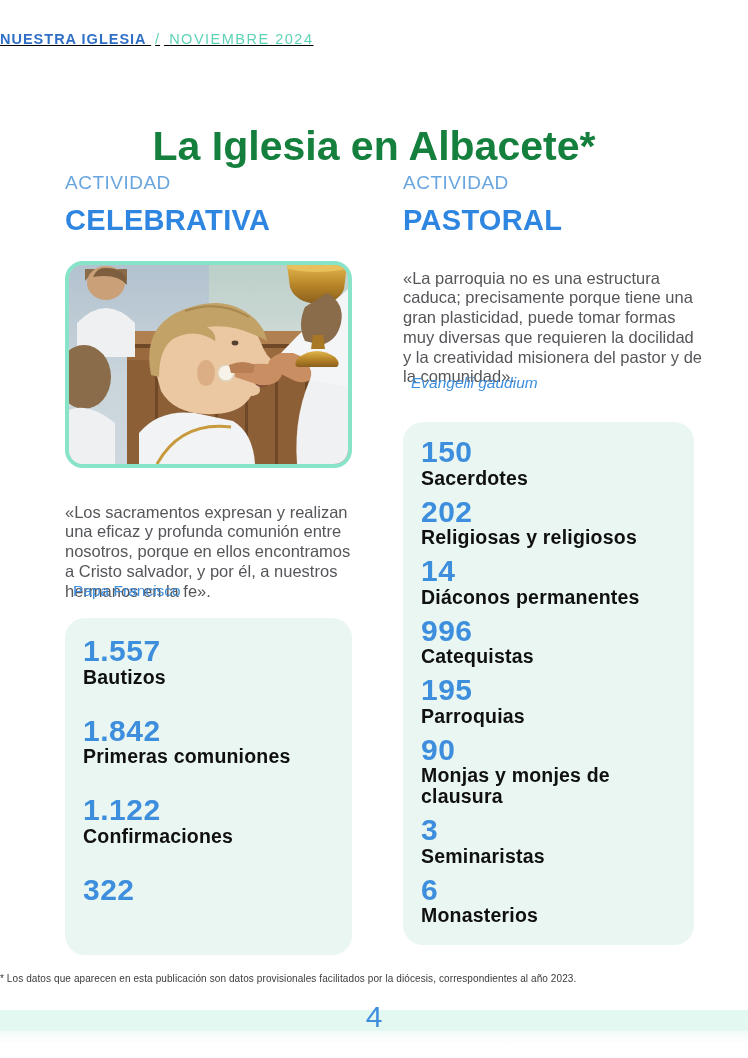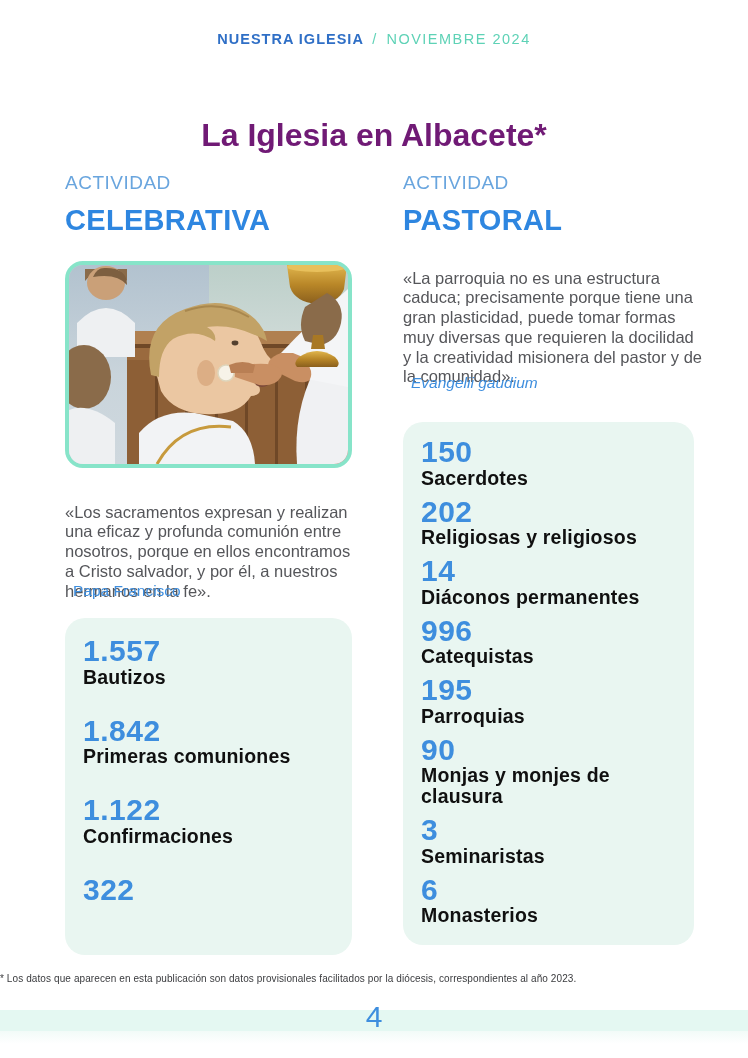--- a/index.html
+++ b/index.html
@@ -1,28 +1,28 @@
 <!DOCTYPE html>
 <html><head>
 <meta charset="utf-8">
 <style>
   html,body{margin:0;padding:0;background:#ffffff;}
   .page{
     position:relative;width:748px;height:1058px;background:#ffffff;overflow:hidden;
     font-family:"Liberation Sans", sans-serif;
   }
   
-  .masthead{position:absolute;top:31px;left:0;width:748px;text-align:center;
-    font-size:14.5px;font-weight:700;letter-spacing:1px;}
+  .masthead{position:absolute;top:31px;left:0;width:748px;text-align:left;
+    font-size:14.5px;font-weight:700;letter-spacing:1px;text-decoration:underline;}
   .masthead .brand{color:#2F6FC6;}
   .masthead .sep{color:#5ED2B6;font-weight:400;margin:0 4px;}
   .masthead .issue{color:#5ED2B6;font-weight:500;letter-spacing:1.5px;}
   
   .page-title{position:absolute;top:96px;left:0;width:748px;text-align:center;
-    font-size:32px;font-weight:700;color:#701a75;letter-spacing:0px;}
+    font-size:41px;font-weight:700;color:#15803d;letter-spacing:0px;}
   
   .col-left{position:absolute;left:65px;top:0;width:287px;}
   .col-right{position:absolute;left:403px;top:0;width:291px;}
   .kicker{position:absolute;top:172px;left:0;font-size:19px;font-weight:300;
     color:#69A5DE;letter-spacing:0.5px;}
   .heading{position:absolute;top:204px;left:0;font-size:29px;font-weight:800;
     color:#2E86E0;letter-spacing:0.3px;}
   
   .photo{position:absolute;top:261px;left:0;width:279px;height:199px;
     border:4px solid #87E4C9;border-radius:18px;overflow:hidden;background:#c3cfd9;}

